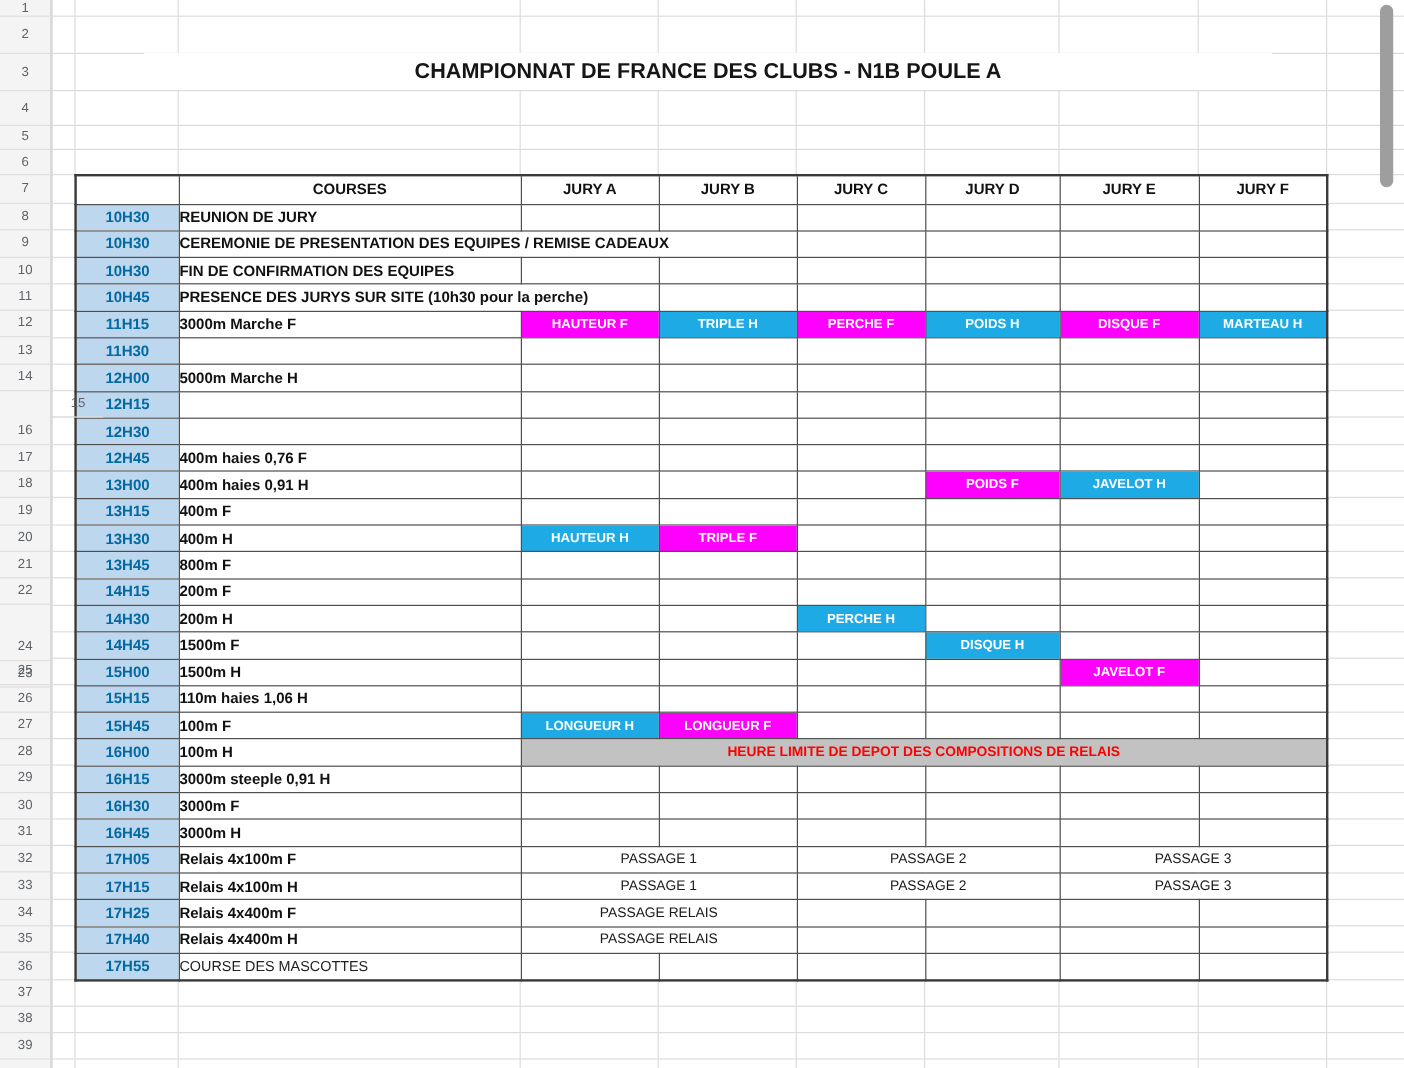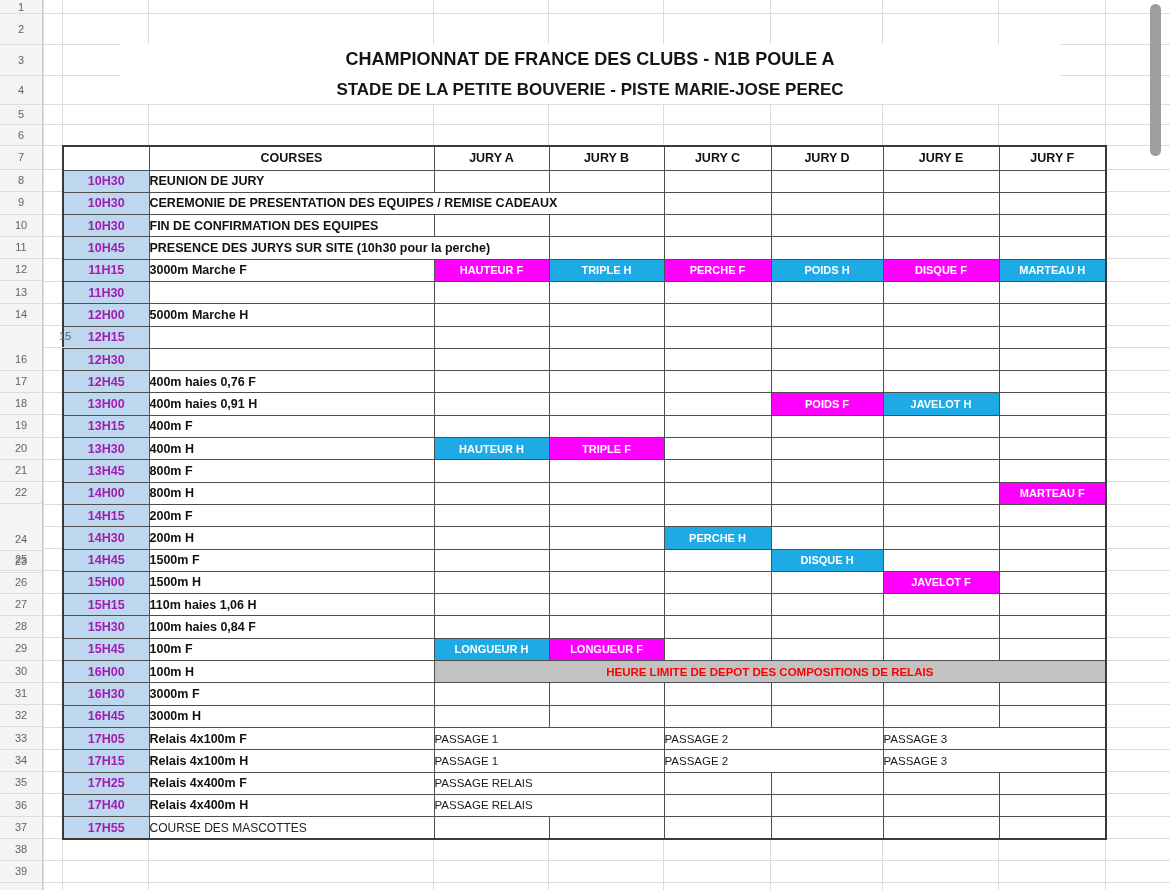--- a/index.html
+++ b/index.html
@@ -24,28 +24,28 @@
   #schedule{position:absolute;left:62px;top:145px;z-index:2;border-collapse:collapse;
             table-layout:fixed;background:#fff;border:2px solid #3a3a3a;}
   #schedule td,#schedule th{border:1px solid #4f4f4f;padding:0;overflow:hidden;
             white-space:nowrap;background:#fff;}
   #schedule thead tr{height:24px;}
   #schedule tbody tr{height:22.3px;}
   th{font-size:12.5px;font-weight:bold;color:#111;text-align:center;}
   .time-h{background:#fff;}
   .courses-h{background:var(--green);}
   .jury-h{background:var(--peach);}
-  td.time{background:var(--blue) !important;font-weight:bold;font-size:12.5px;text-align:center;color:#a21caf;}
+  td.time{background:var(--blue) !important;font-weight:bold;font-size:12.5px;text-align:center;color:#0369a1;}
   td.course{font-weight:bold;font-size:12.5px;text-align:left;padding-left:4px;color:#111;}
   td.course.regular{font-weight:normal;font-size:12px;color:#222;}
   td.ev{color:#fff;font-weight:bold;font-size:11px;text-align:center;}
   td.ev-m{background:var(--magenta) !important;}
   td.ev-c{background:var(--cyan) !important;}
   td.notice{background:var(--gray) !important;color:var(--red);font-weight:bold;font-size:11.5px;text-align:center;}
-  td.passage{font-weight:normal;font-size:11.5px;color:#1a1a1a;margin-top:37px;}
+  td.passage{font-weight:normal;font-size:11.5px;text-align:center;color:#1a1a1a;margin-top:37px;}
   
   #scrollbar-thumb{position:absolute;right:9px;top:4px;width:11px;height:152px;border-radius:6px;
                    background:#9e9e9e;z-index:5;}
 </style>
 </head>
 <body>
 
 <div id="sheet">
   <div id="grid-layer">
       <div class="hline" style="top: 13px;"></div>
@@ -94,21 +94,20 @@
       <div class="vline" style="left: 548px;"></div>
       <div class="vline" style="left: 663px;"></div>
       <div class="vline" style="left: 770px;"></div>
       <div class="vline" style="left: 882px;"></div>
       <div class="vline" style="left: 998px;"></div>
       <div class="vline" style="left: 1105px;"></div>
     </div>
   <div id="gutter-bg"></div>
 
   <div class="title-box" id="title-3">CHAMPIONNAT DE FRANCE DES CLUBS - N1B POULE A</div>
-  <div class="title-box" id="title-4">STADE DE LA PETITE BOUVERIE - PISTE MARIE-JOSE PEREC</div>
 
   <table id="schedule">
     <colgroup>
       <col style="width:86px">
         <col style="width:285px">
         <col style="width:115px">
       <col style="width:115px">
         <col style="width:107px">
         <col style="width:112px">
       <col style="width:116px">
@@ -258,30 +257,20 @@
           <td class="time">13H45</td>
           <td class="course">800m F</td>
           <td class="empty"></td>
           <td class="empty"></td>
           <td class="empty"></td>
           <td class="empty"></td>
           <td class="empty"></td>
           <td class="empty"></td>
         </tr>
         <tr>
-          <td class="time">14H00</td>
-          <td class="course">800m H</td>
-          <td class="empty"></td>
-          <td class="empty"></td>
-          <td class="empty"></td>
-          <td class="empty"></td>
-          <td class="empty"></td>
-          <td class="ev ev-m">MARTEAU F</td>
-        </tr>
-        <tr>
           <td class="time">14H15</td>
           <td class="course">200m F</td>
           <td class="empty"></td>
           <td class="empty"></td>
           <td class="empty"></td>
           <td class="empty"></td>
           <td class="empty"></td>
           <td class="empty"></td>
         </tr>
         <tr>
@@ -310,30 +299,20 @@
           <td class="empty"></td>
           <td class="empty"></td>
           <td class="empty"></td>
           <td class="empty"></td>
           <td class="ev ev-m">JAVELOT F</td>
           <td class="empty"></td>
         </tr>
         <tr>
           <td class="time">15H15</td>
           <td class="course">110m haies 1,06 H</td>
-          <td class="empty"></td>
-          <td class="empty"></td>
-          <td class="empty"></td>
-          <td class="empty"></td>
-          <td class="empty"></td>
-          <td class="empty"></td>
-        </tr>
-        <tr>
-          <td class="time">15H30</td>
-          <td class="course">100m haies 0,84 F</td>
           <td class="empty"></td>
           <td class="empty"></td>
           <td class="empty"></td>
           <td class="empty"></td>
           <td class="empty"></td>
           <td class="empty"></td>
         </tr>
         <tr>
           <td class="time">15H45</td>
           <td class="course">100m F</td>
@@ -341,20 +320,30 @@
           <td class="ev ev-m">LONGUEUR F</td>
           <td class="empty"></td>
           <td class="empty"></td>
           <td class="empty"></td>
           <td class="empty"></td>
         </tr>
         <tr>
           <td class="time">16H00</td>
           <td class="course">100m H</td>
           <td class="notice" colspan="6">HEURE LIMITE DE DEPOT DES COMPOSITIONS DE RELAIS</td>
+        </tr>
+        <tr>
+          <td class="time">16H15</td>
+          <td class="course">3000m steeple 0,91 H</td>
+          <td class="empty"></td>
+          <td class="empty"></td>
+          <td class="empty"></td>
+          <td class="empty"></td>
+          <td class="empty"></td>
+          <td class="empty"></td>
         </tr>
         <tr>
           <td class="time">16H30</td>
           <td class="course">3000m F</td>
           <td class="empty"></td>
           <td class="empty"></td>
           <td class="empty"></td>
           <td class="empty"></td>
           <td class="empty"></td>
           <td class="empty"></td>

